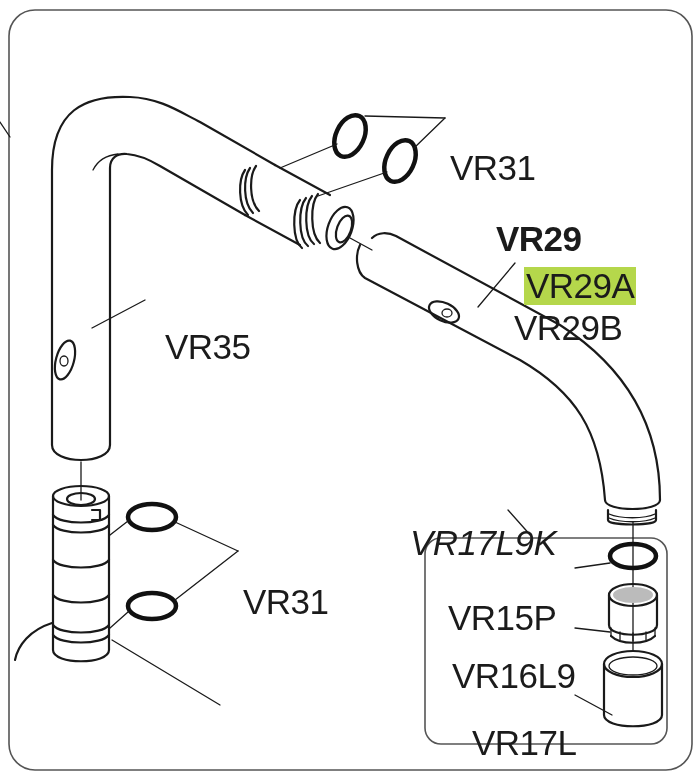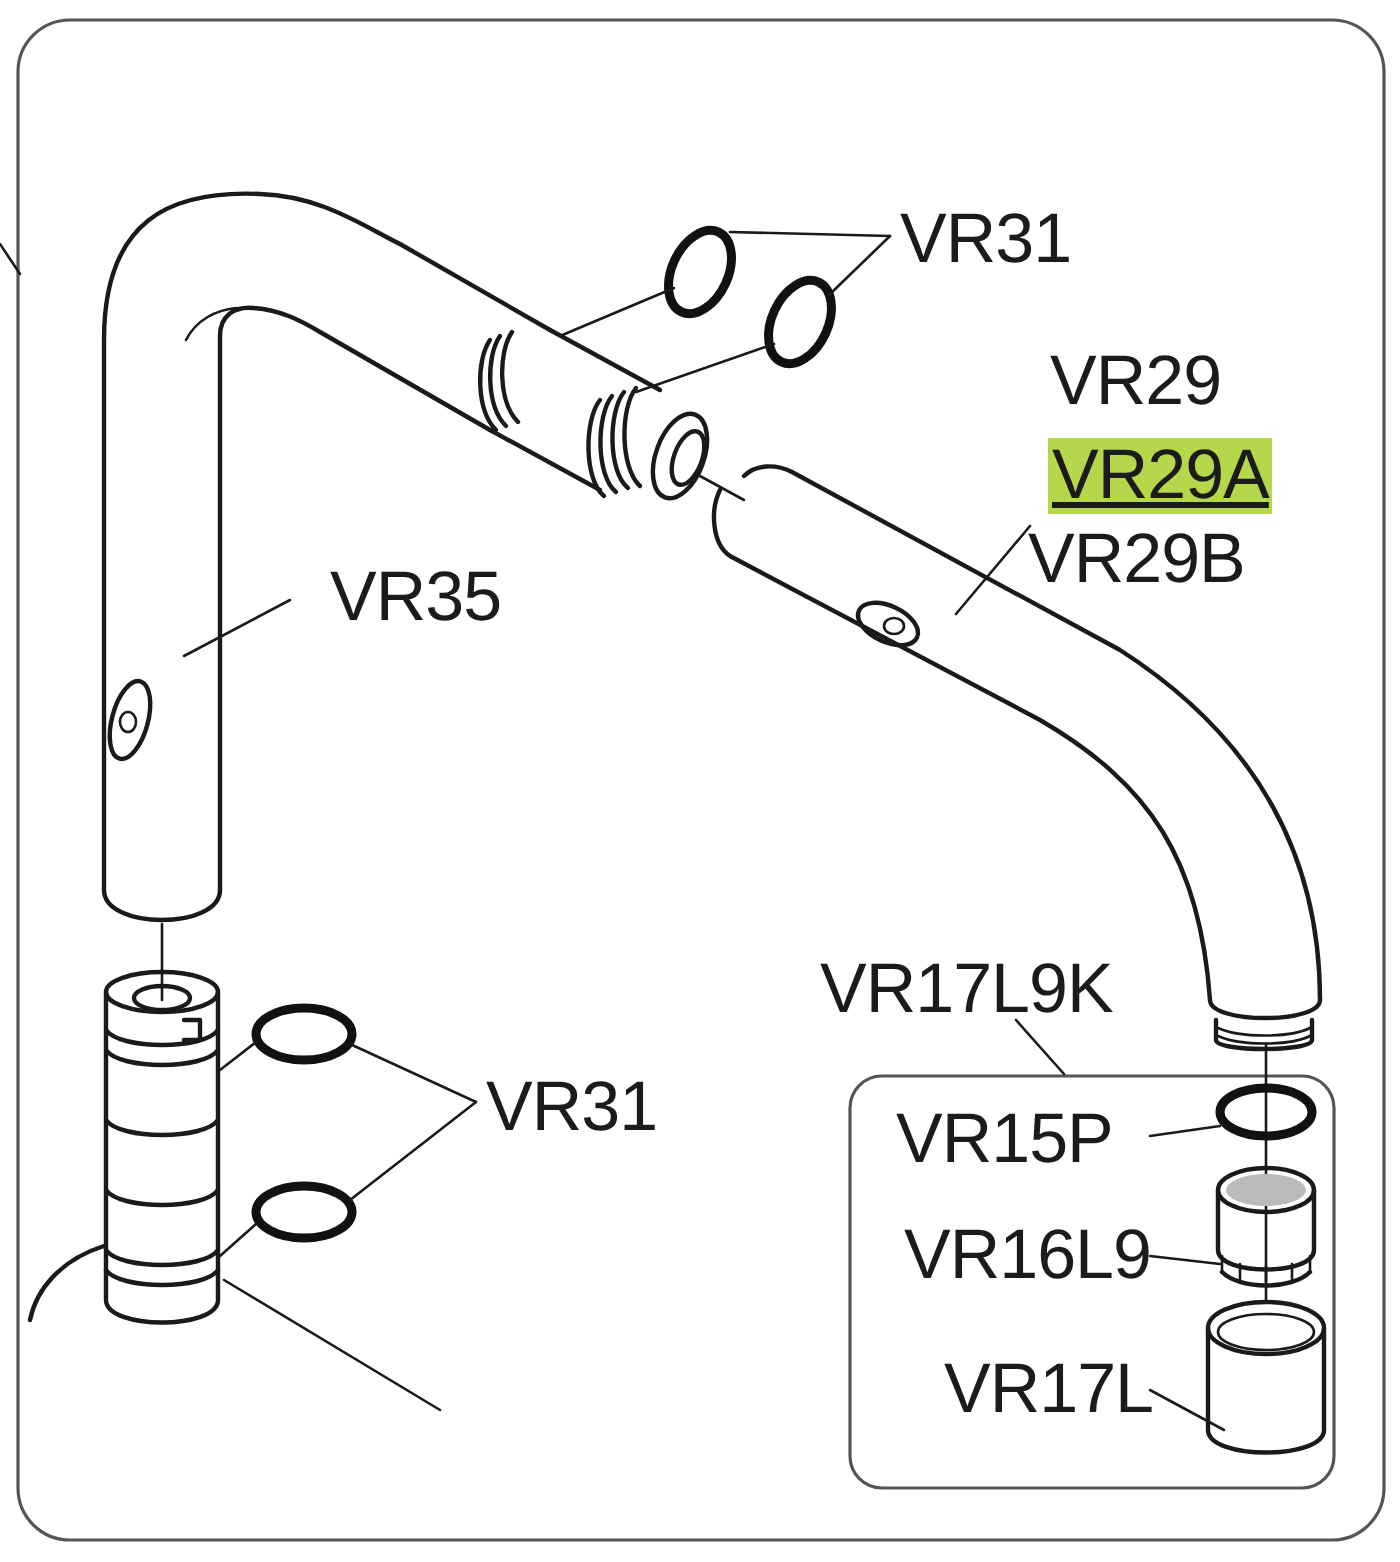--- a/index.html
+++ b/index.html
@@ -2,22 +2,22 @@
 <html><head>
   <meta charset="utf-8">
   <style>
     html, body { margin: 0; padding: 0; background: #ffffff; }
     body { width: 700px; height: 781px; position: relative; overflow: hidden; font-family: "Liberation Sans", sans-serif; }
     #diagram { position: absolute; left: 0; top: 0; width: 700px; height: 781px; }
     .ln { fill: none; stroke: #1a1a1a; stroke-width: 2.2; stroke-linecap: round; stroke-linejoin: round; }
     .thin { fill: none; stroke: #1a1a1a; stroke-width: 1.3; stroke-linecap: round; }
     .ring { fill: none; stroke: #111; stroke-width: 4.5; }
     .frame { fill: none; stroke: #555; stroke-width: 1.6; }
-    .label { position: absolute; color: #1b1b1b; font-size: 35px; line-height: 38px; letter-spacing: -0.5px; white-space: nowrap; }
-    .hl { padding: 0 2px; text-decoration: underline; }
+    .label { position: absolute; color: #1b1b1b; font-size: 35px; line-height: 38px; letter-spacing: -0.5px; white-space: nowrap; margin-top: 48px; }
+    .hl { padding: 0 2px; }
   </style>
 </head>
 <body>
 
 <svg id="diagram" viewBox="0 0 700 781" xmlns="http://www.w3.org/2000/svg">
 
   <rect class="frame" x="9" y="10" width="683" height="760" rx="26" ry="26"></rect>
   <line class="thin" x1="0" y1="122" x2="10" y2="137"></line>
 
   <g>
@@ -106,21 +106,21 @@
   <line class="thin" x1="110" y1="535" x2="128" y2="521"></line>
   <line class="thin" x1="110" y1="628" x2="128" y2="612"></line>
   <line class="thin" x1="175" y1="522" x2="238" y2="551"></line>
   <line class="thin" x1="175" y1="600" x2="238" y2="551"></line>
 
   <line class="thin" x1="92" y1="328" x2="145" y2="300"></line>
   <line class="thin" x1="478" y1="307" x2="515" y2="263"></line>
 </svg>
 
 <div class="label" style="left:450px;top:101px;">VR31</div>
-<div class="label" style="left:525px;top:172px;">VR29</div>
+<div class="label" style="left:496px;top:172px;font-weight:bold;">VR29</div>
 <div class="label hl" style="left:524px;top:219px;background:#b5d74b;">VR29A</div>
 <div class="label" style="left:514px;top:261px;">VR29B</div>
 <div class="label" style="left:165px;top:280px;">VR35</div>
-<div class="label" style="left:410px;top:476px;">VR17L9K</div>
+<div class="label" style="left:410px;top:476px;font-style:italic;">VR17L9K</div>
 <div class="label" style="left:243px;top:535px;">VR31</div>
 <div class="label" style="left:448px;top:551px;text-align:center;">VR15P</div>
 <div class="label" style="left:452px;top:609px;">VR16L9</div>
 <div class="label" style="left:472px;top:676px;">VR17L</div>
 
 </body></html>

